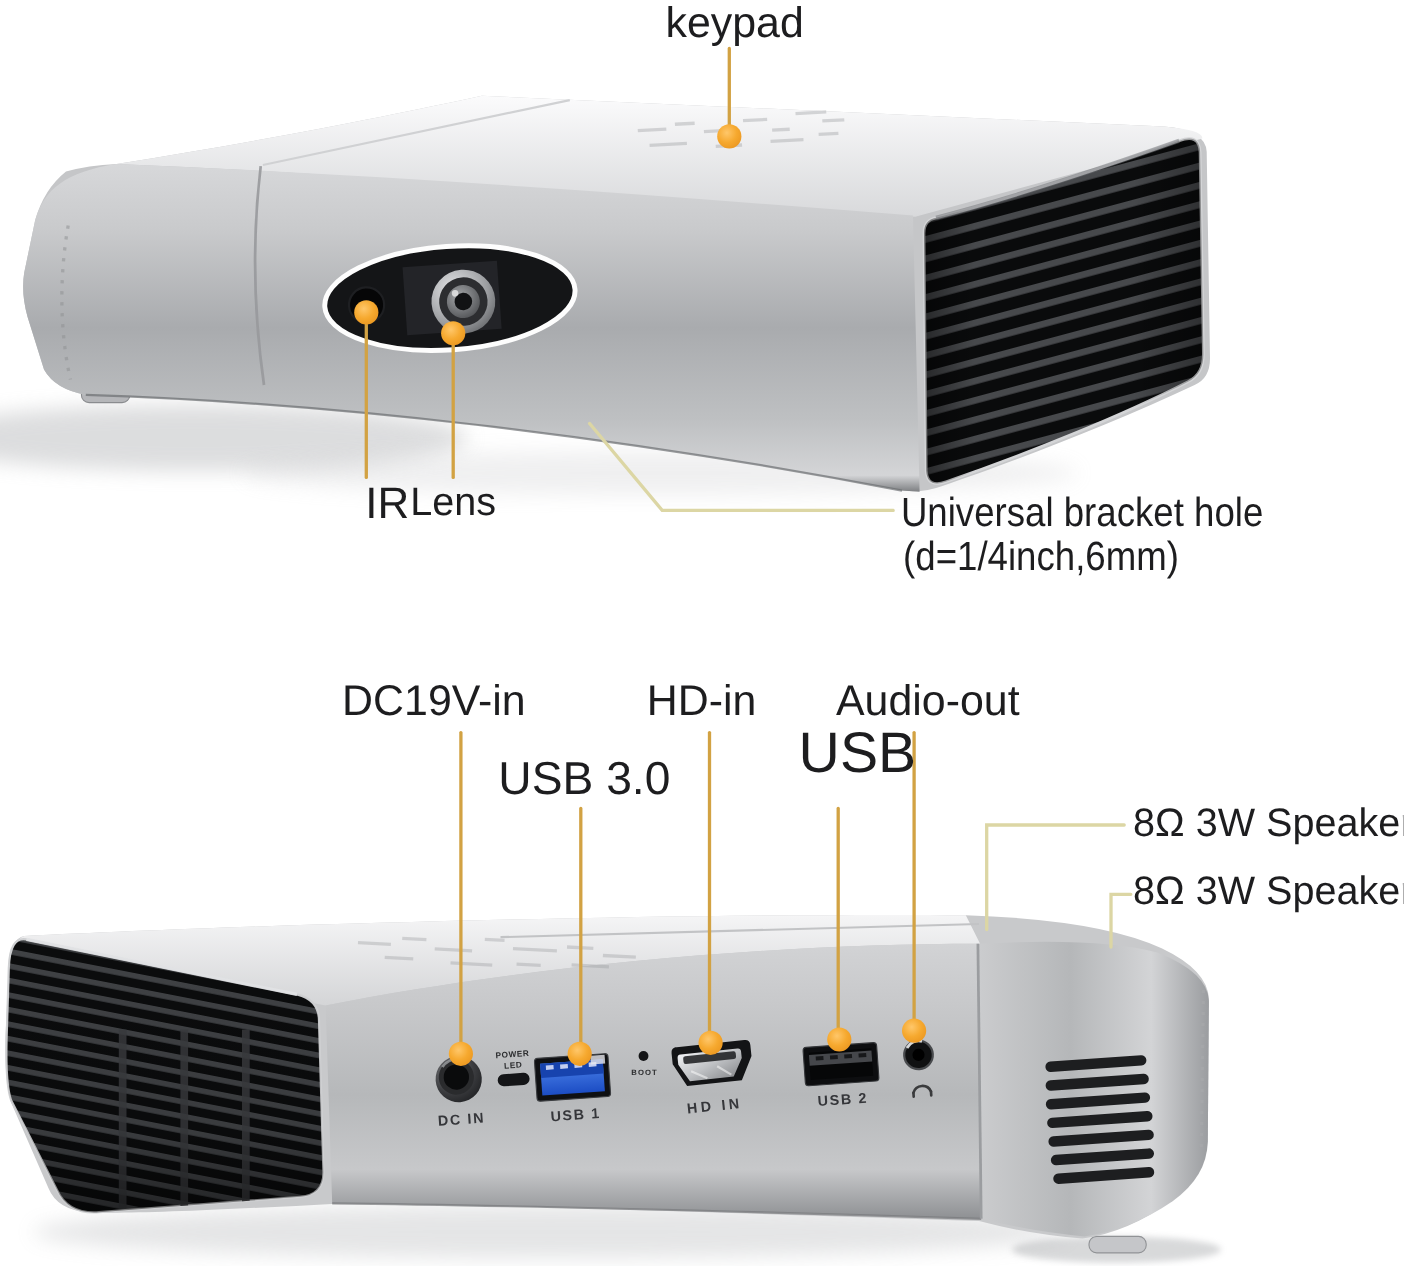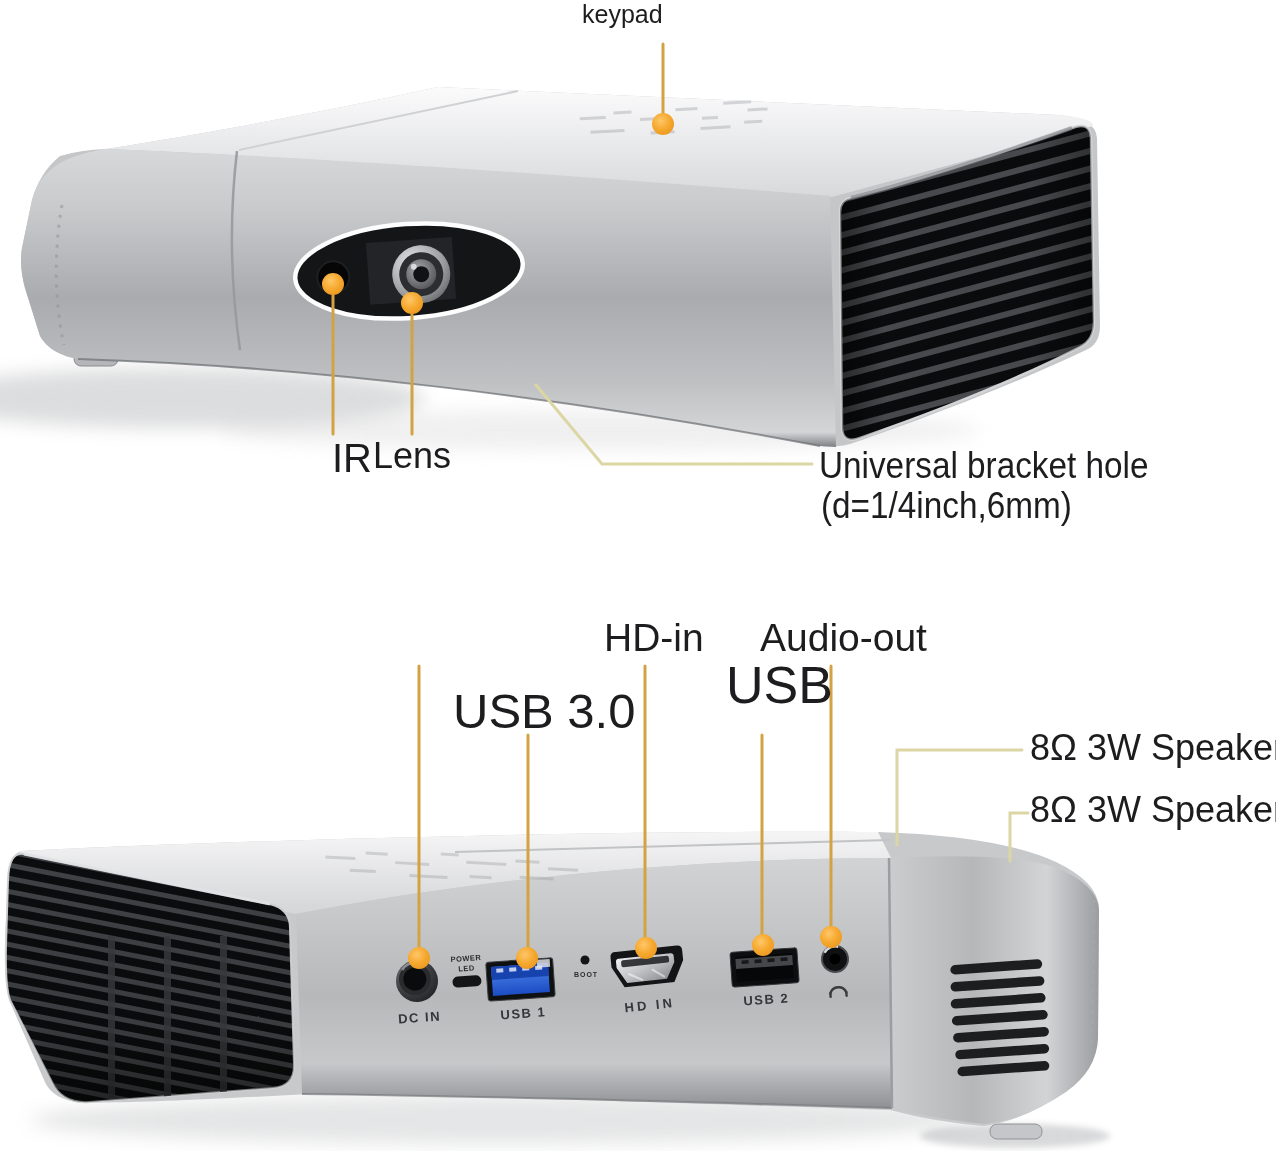--- a/index.html
+++ b/index.html
@@ -5,29 +5,29 @@
   html,body{margin:0;padding:0;background:#ffffff;}
   #stage{
     position:relative;width:1276px;height:1151px;background:#ffffff;
     overflow:hidden;font-family:"Liberation Sans","DejaVu Sans",sans-serif;
   }
   #art{position:absolute;left:0;top:0;}
   .lbl{
     position:absolute;color:#1d1d1f;white-space:nowrap;line-height:1;
     font-family:"Liberation Sans","DejaVu Sans",sans-serif;
   }
-  .lbl-keypad{left:582px;top:2px;font-size:25px;}
+  .lbl-keypad{left:605px;top:2px;font-size:39px;}
   .lbl-ir{left:332px;top:438px;font-size:40px;}
   .lbl-lens{left:373px;top:438px;font-size:36px;}
   .lbl-bracket1{left:819px;top:447px;font-size:37px;transform:scaleX(.9);transform-origin:left top;}
   .lbl-bracket2{left:821px;top:487px;font-size:37px;transform:scaleX(.9);transform-origin:left top;}
   .lbl-dc19v{left:311px;top:618px;font-size:39px;}
-  .lbl-hdin{left:588px;top:618px;font-size:39px;margin-left:16px;}
+  .lbl-hdin{left:588px;top:618px;font-size:39px;}
   .lbl-audioout{left:760px;top:618px;font-size:39px;}
-  .lbl-usb30{left:453px;top:687px;font-size:49px;}
+  .lbl-usb30{left:453px;top:687px;font-size:42px;}
   .lbl-usb{left:726px;top:659px;font-size:52px;}
   .lbl-spk1{left:1030px;top:730px;font-size:36px;}
   .lbl-spk2{left:1030px;top:792px;font-size:36px;}
   svg text{font-family:"Liberation Sans","DejaVu Sans",sans-serif;}
   .port-label{font-size:13px;font-weight:bold;fill:#35363a;letter-spacing:1.5px;}
   .port-label-sm{font-size:7.5px;font-weight:bold;fill:#2c2d2f;letter-spacing:.5px;}
 </style>
 </head>
 <body>
 
@@ -326,20 +326,21 @@
       <circle cx="831" cy="937" r="11"></circle>
     </g>
   </g>
 </svg>
 
 <div class="lbl lbl-keypad">keypad</div>
 <div class="lbl lbl-ir">IR</div>
 <div class="lbl lbl-lens">Lens</div>
 <div class="lbl lbl-bracket1">Universal bracket hole</div>
 <div class="lbl lbl-bracket2">(d=1/4inch,6mm)</div>
+<div class="lbl lbl-dc19v">DC19V-in</div>
 <div class="lbl lbl-hdin">HD-in</div>
 <div class="lbl lbl-audioout">Audio-out</div>
 <div class="lbl lbl-usb30">USB 3.0</div>
 <div class="lbl lbl-usb">USB</div>
 <div class="lbl lbl-spk1">8Ω 3W Speaker</div>
 <div class="lbl lbl-spk2">8Ω 3W Speaker</div>
 
 </div>
 
 </body></html>

